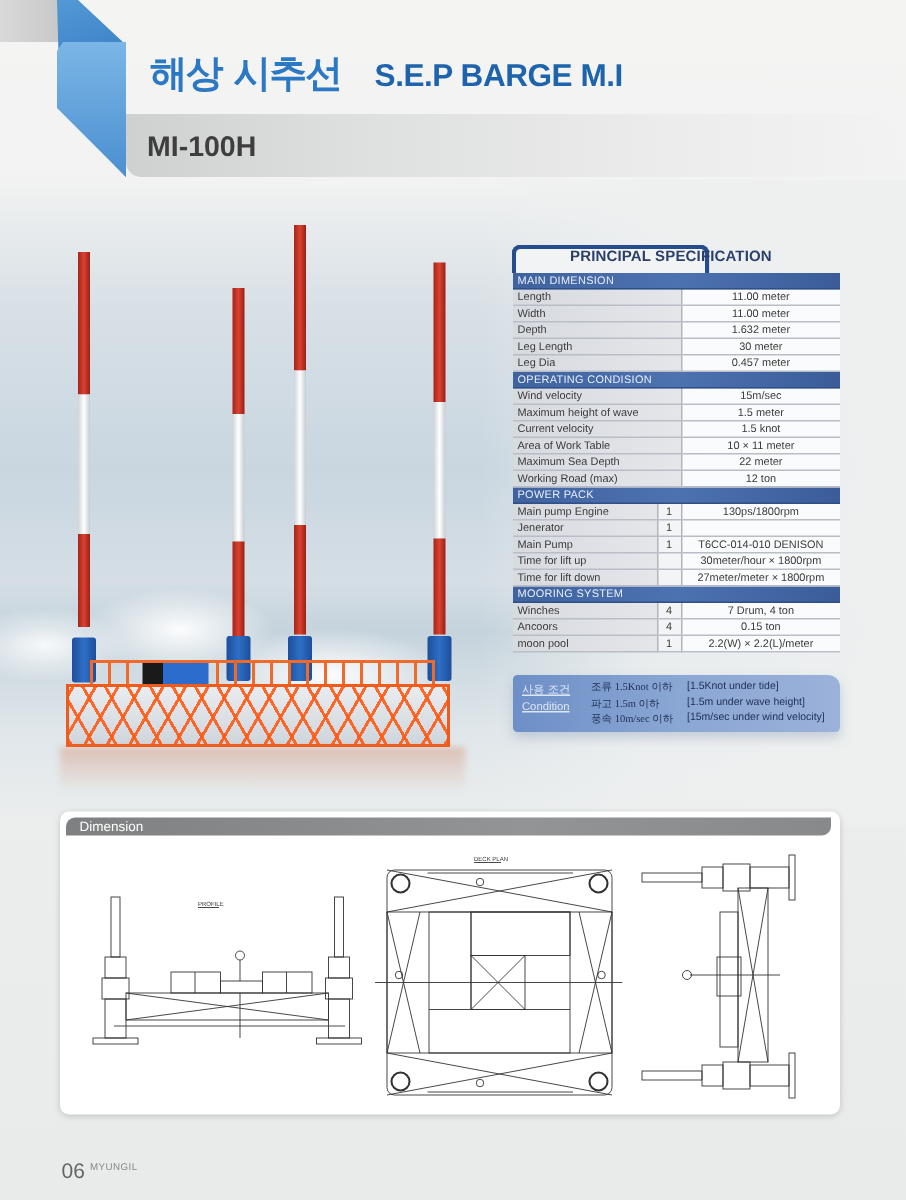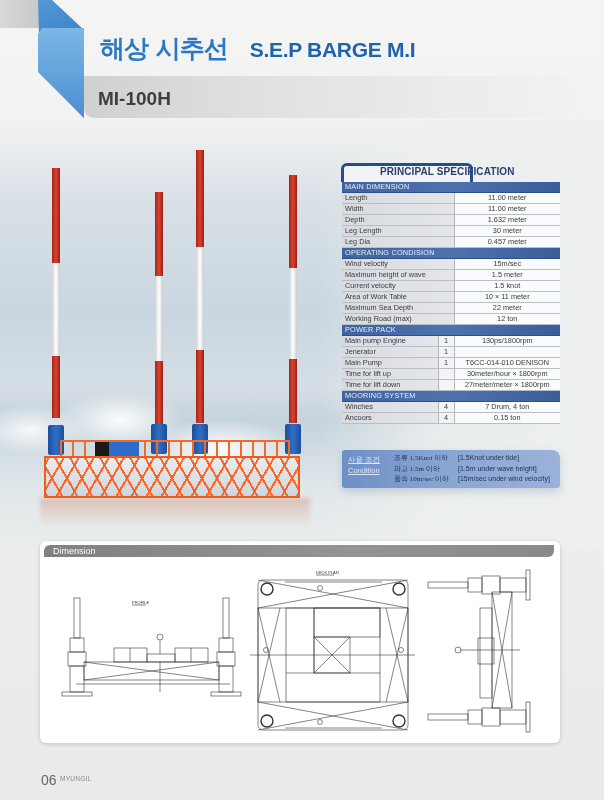--- a/index.html
+++ b/index.html
@@ -305,20 +305,25 @@
       </tr>
     <tr>
         <td class="k">Winches</td>
         <td class="q">4</td>
         <td class="v">7 Drum, 4 ton</td>
       </tr>
     <tr>
         <td class="k">Ancoors</td>
         <td class="q">4</td>
         <td class="v">0.15 ton</td>
+      </tr>
+    <tr>
+        <td class="k">moon pool</td>
+        <td class="q">1</td>
+        <td class="v">2.2(W) × 2.2(L)/meter</td>
       </tr>
   </tbody>
 </table>
 
 <div class="cond-box">
   <div class="cond-label">
     <div>사용 조건</div>
     <div>Condition</div>
   </div>
   <div class="cond-ko">

